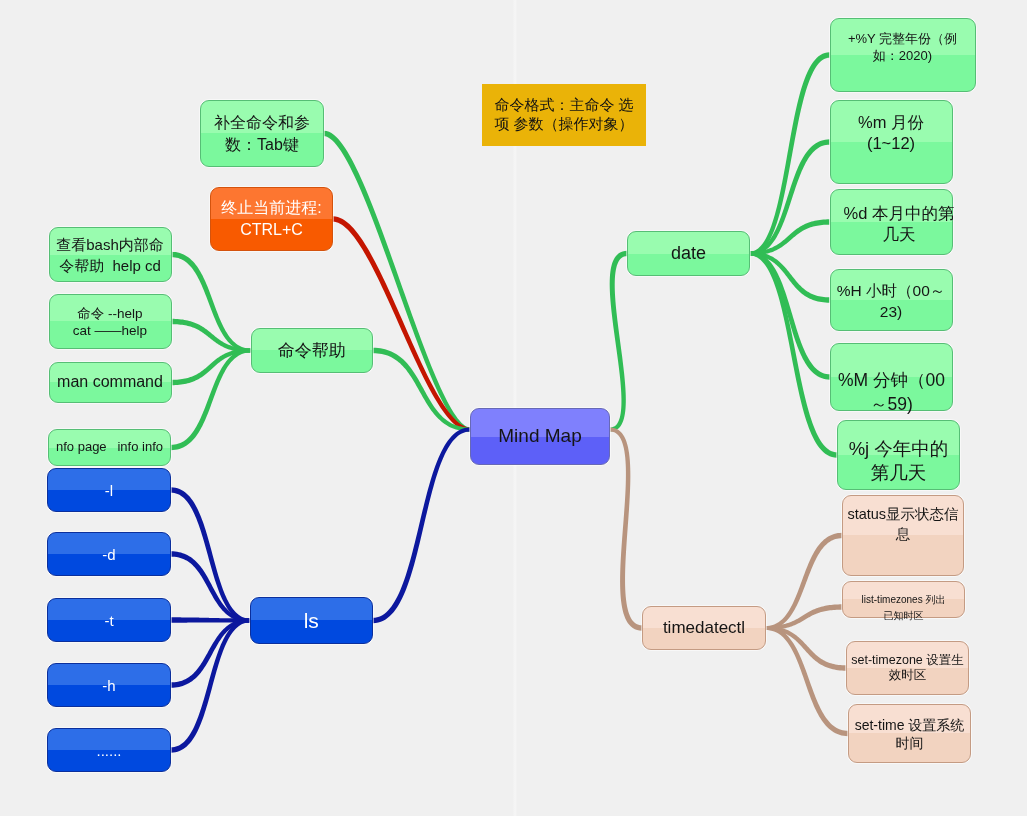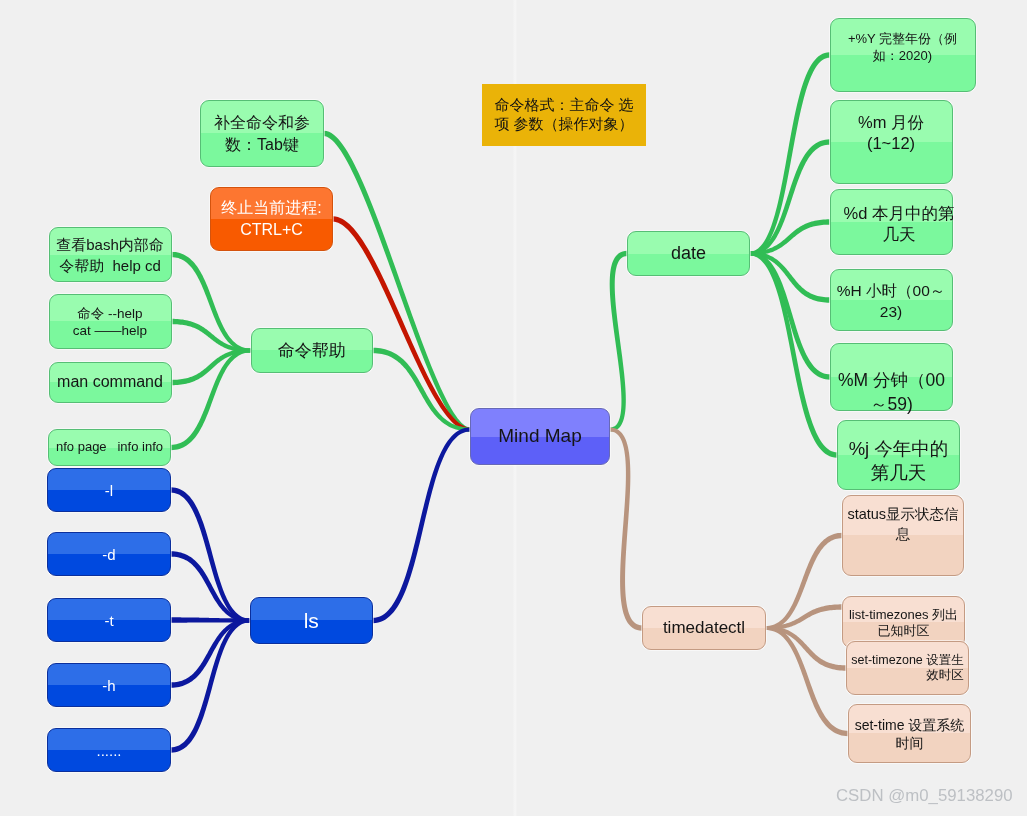--- a/index.html
+++ b/index.html
@@ -126,29 +126,28 @@
         <span class="lbl" style="line-height: 24px; padding-top: 16px;">%j 今年中的
 第几天</span>
       </div>
       <div class="node" style="left: 642px; top: 606px; width: 124px; height: 44px; font-size: 17px; background: linear-gradient(rgb(248, 223, 210) 0%, rgb(248, 223, 210) 50%, rgb(242, 211, 192) 50%, rgb(242, 211, 192) 100%); border: 1.4px solid rgb(196, 155, 131); color: rgb(21, 21, 21);">
         <span class="lbl">timedatectl</span>
       </div>
       <div class="node topalign" style="left: 842px; top: 495px; width: 122px; height: 81px; font-size: 14.5px; background: linear-gradient(rgb(248, 223, 210) 0%, rgb(248, 223, 210) 50%, rgb(242, 211, 192) 50%, rgb(242, 211, 192) 100%); border: 1.4px solid rgb(196, 155, 131); color: rgb(21, 21, 21);">
         <span class="lbl" style="line-height: 19.5px; padding-top: 9px;">status显示状态信
 息</span>
       </div>
-      <div class="node topalign" style="left: 842px; top: 596px; width: 123px; height: 52px; font-size: 13px; background: linear-gradient(rgb(248, 223, 210) 0%, rgb(248, 223, 210) 50%, rgb(242, 211, 192) 50%, rgb(242, 211, 192) 100%); border: 1.4px solid rgb(196, 155, 131); color: rgb(21, 21, 21);">
+      <div class="node topalign" style="left: 842px; top: 581px; width: 123px; height: 37px; font-size: 10px; background: linear-gradient(rgb(248, 223, 210) 0%, rgb(248, 223, 210) 50%, rgb(242, 211, 192) 50%, rgb(242, 211, 192) 100%); border: 1.4px solid rgb(196, 155, 131); color: rgb(21, 21, 21);">
         <span class="lbl" style="line-height: 16px; padding-top: 10px;">list-timezones 列出
 已知时区</span>
       </div>
       <div class="node topalign" style="left: 846px; top: 641px; width: 123px; height: 54px; font-size: 12.5px; background: linear-gradient(rgb(248, 223, 210) 0%, rgb(248, 223, 210) 50%, rgb(242, 211, 192) 50%, rgb(242, 211, 192) 100%); border: 1.4px solid rgb(196, 155, 131); color: rgb(21, 21, 21);">
-        <span class="lbl" style="line-height: 15px; padding-top: 11px; text-align: right;">set-timezone 设置生
+        <span class="lbl" style="line-height: 15px; padding-top: 11px;">set-timezone 设置生
 效时区</span>
       </div>
       <div class="node topalign" style="left: 848px; top: 704px; width: 123px; height: 59px; font-size: 14px; background: linear-gradient(rgb(248, 223, 210) 0%, rgb(248, 223, 210) 50%, rgb(242, 211, 192) 50%, rgb(242, 211, 192) 100%); border: 1.4px solid rgb(196, 155, 131); color: rgb(21, 21, 21);">
         <span class="lbl" style="line-height: 18px; padding-top: 11px;">set-time 设置系统
 时间</span>
       </div>
     </div>
   <div id="note"><span>命令格式：主命令 选
 项 参数（操作对象）</span></div>
-  <div id="watermark">CSDN @m0_59138290</div>
 </div>
 
 </body></html>

